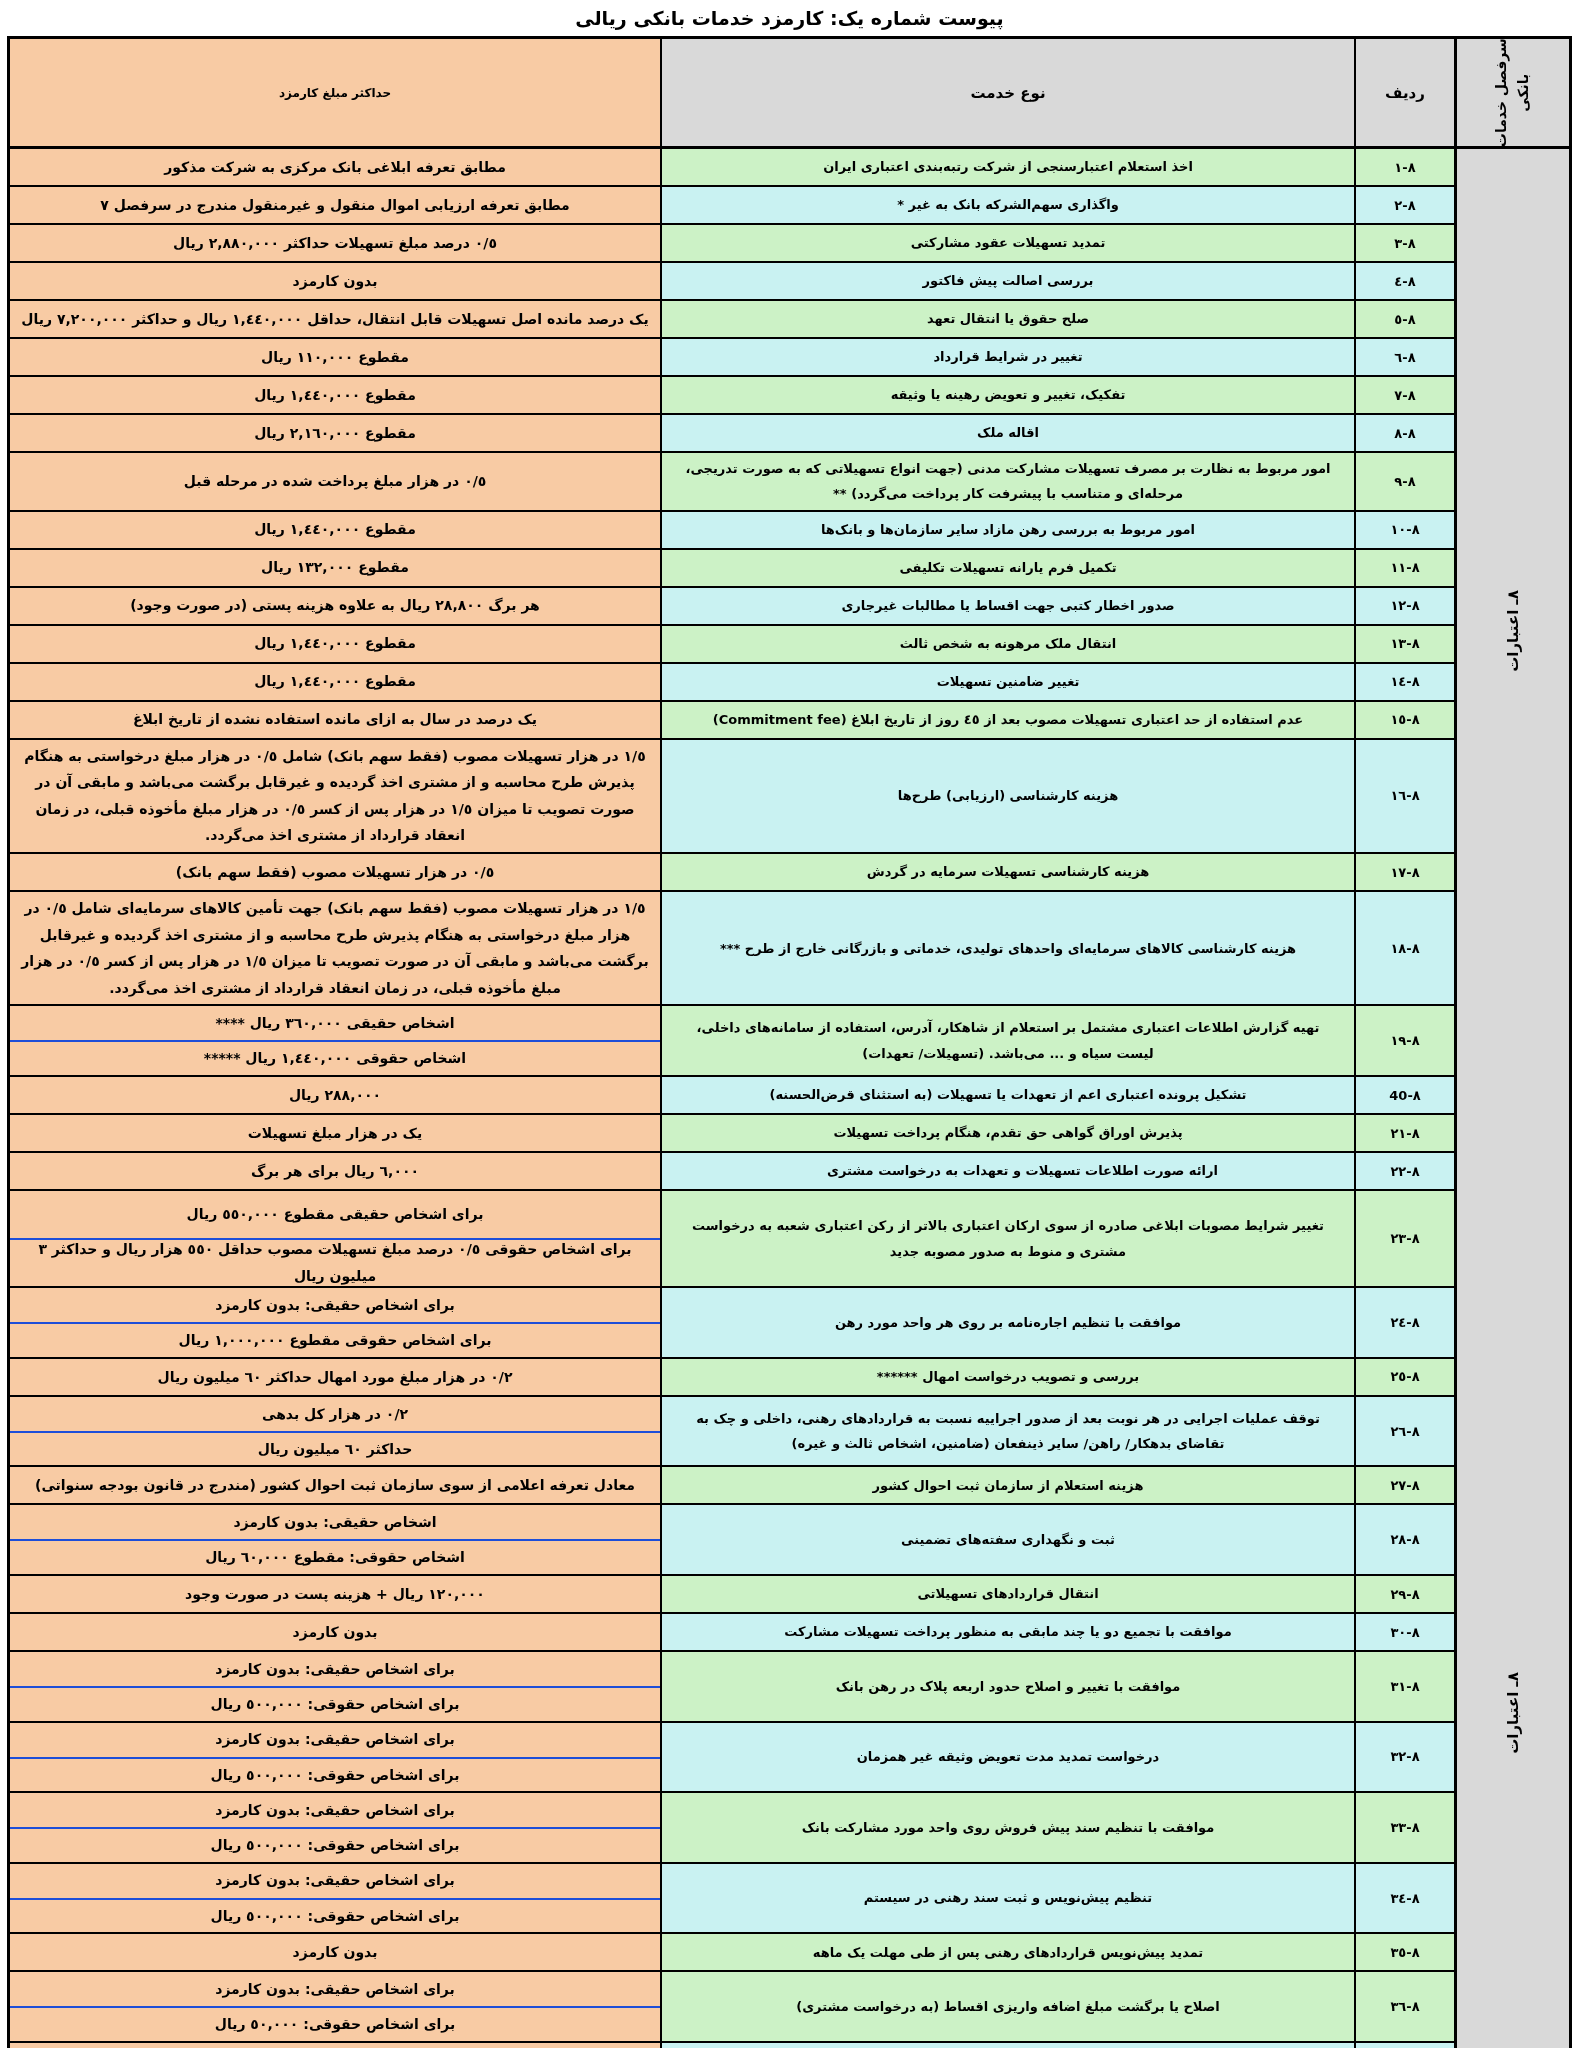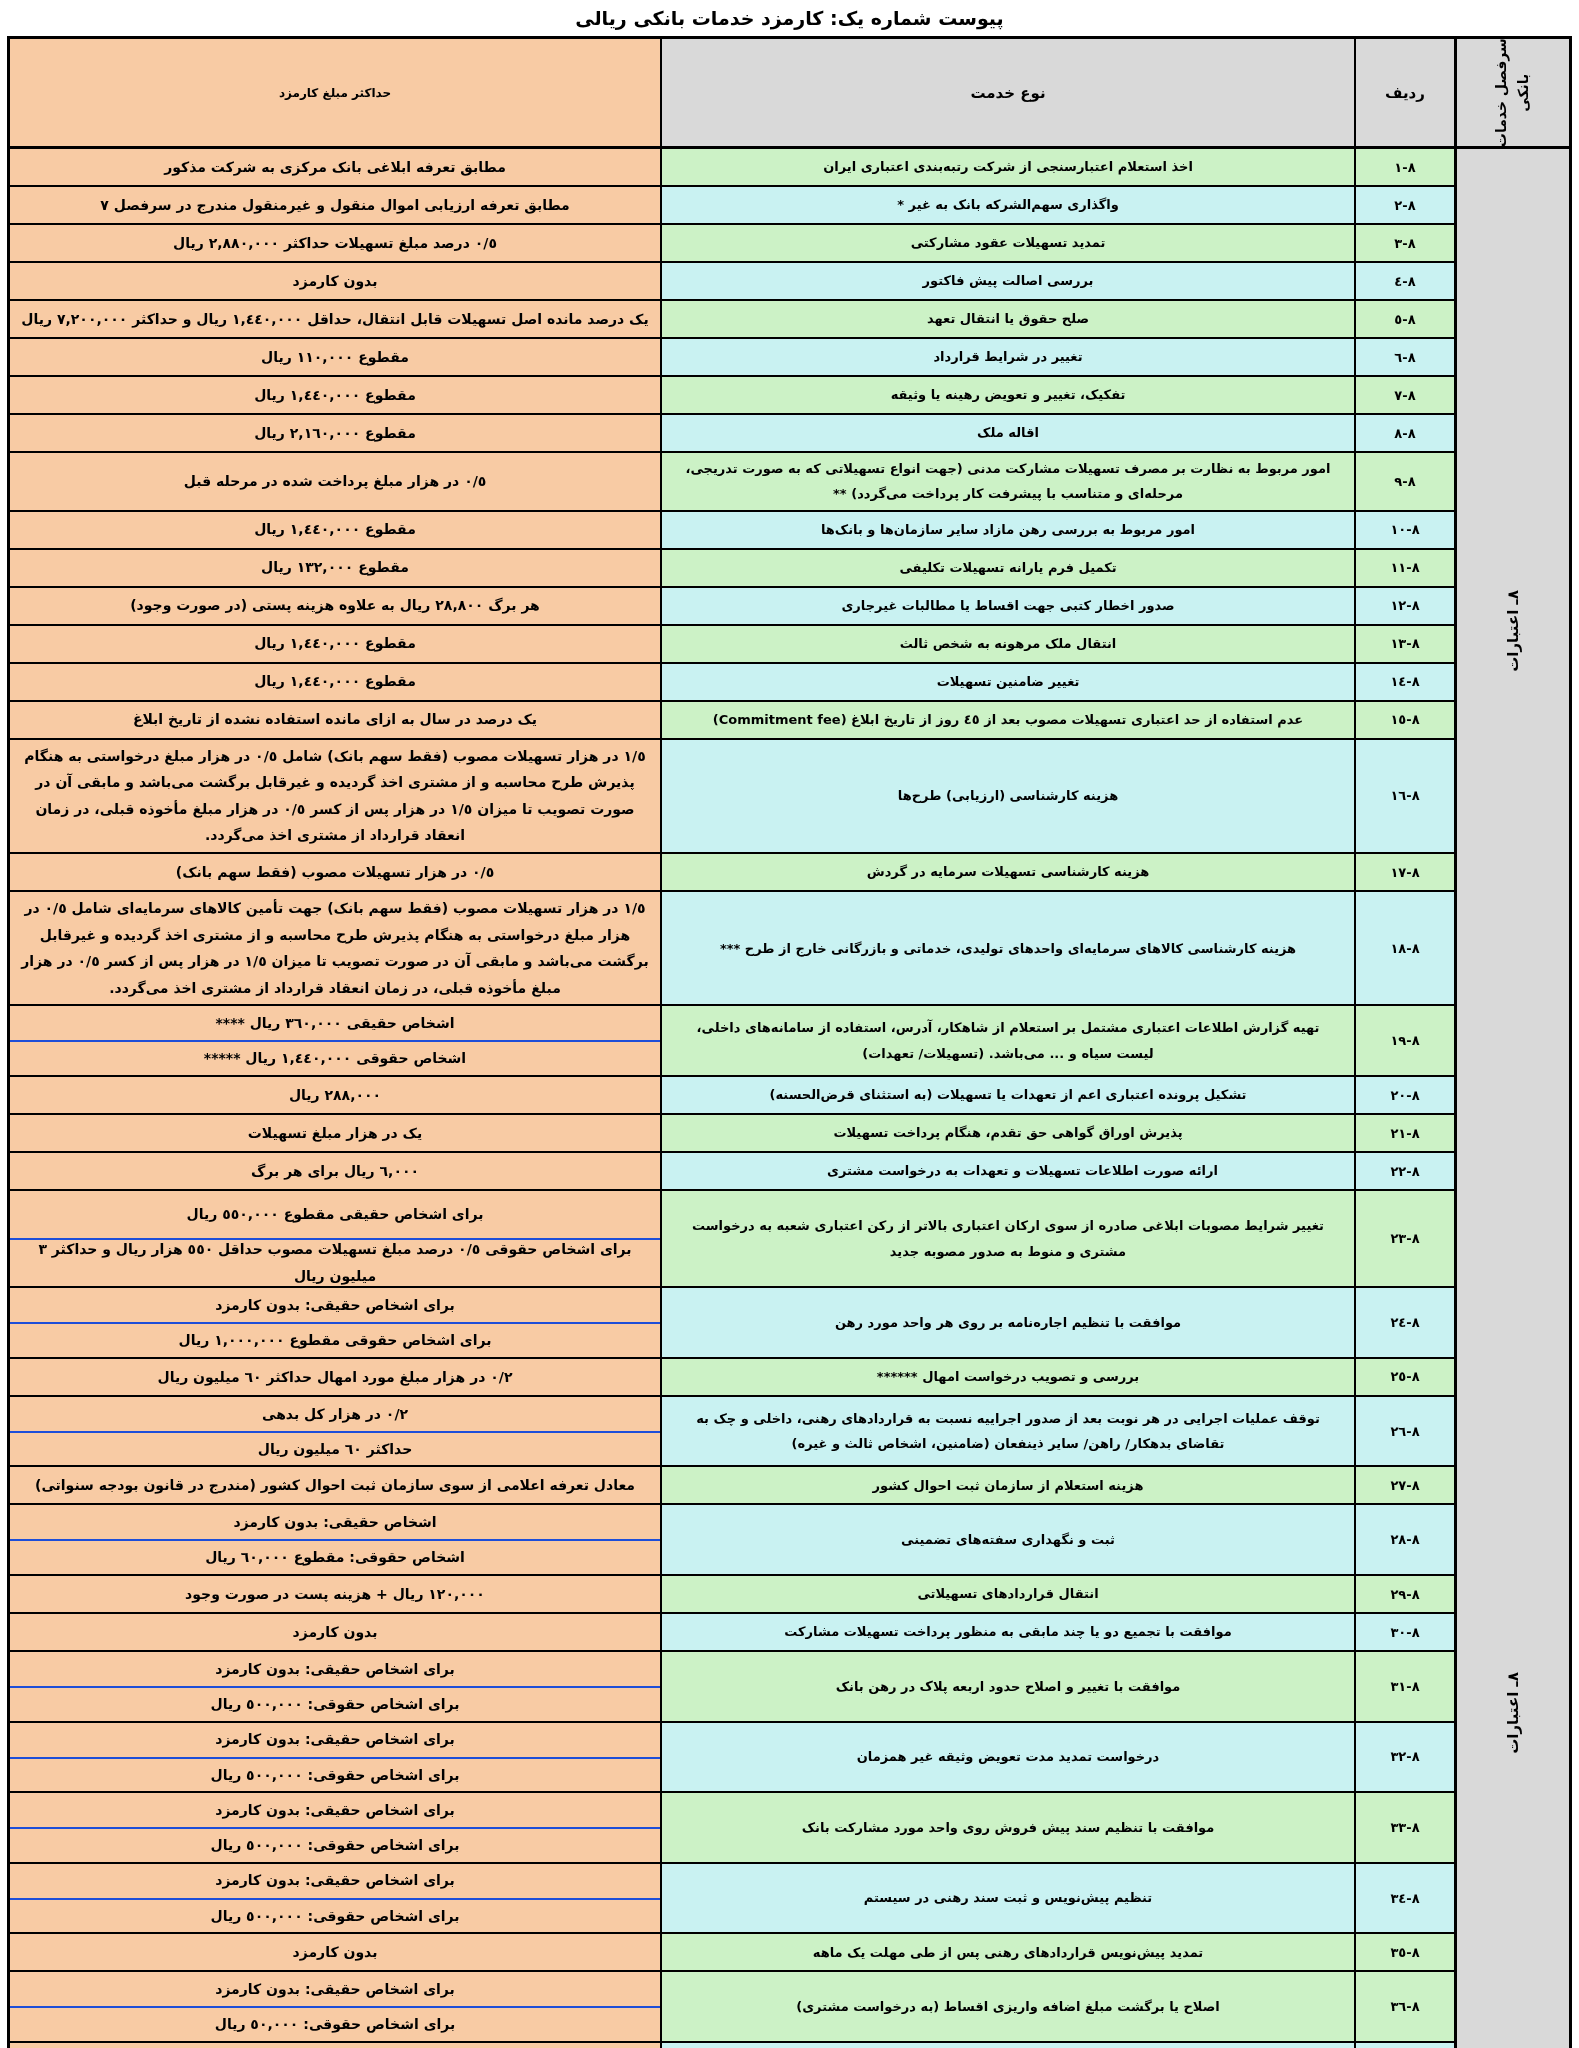--- a/index.html
+++ b/index.html
@@ -210,21 +210,21 @@
   <div class="row">
     <div class="c-radif" style="background: rgb(204, 242, 198);">٨-١٩</div>
     <div class="c-service" style="background: rgb(204, 242, 198);">تهیه گزارش اطلاعات اعتباری مشتمل بر استعلام از شاهکار، آدرس، استفاده از سامانه‌های داخلی، لیست سیاه و ... می‌باشد. (تسهیلات/ تعهدات)</div>
     <div class="c-fee">
               <div class="fee-sub">اشخاص حقیقی ٣٦٠,٠٠٠ ریال ****</div>
               <div class="fee-sub">اشخاص حقوقی ١,٤٤٠,٠٠٠ ریال *****</div>
             </div>
   </div>
 
   <div class="row">
-    <div class="c-radif" style="background: rgb(201, 242, 242);">٨-٢٠</div>
+    <div class="c-radif" style="background: rgb(201, 242, 242);">٨-40</div>
     <div class="c-service" style="background: rgb(201, 242, 242);">تشکیل پرونده اعتباری اعم از تعهدات یا تسهیلات (به استثنای قرض‌الحسنه)</div>
     <div class="c-fee">
               <div class="fee-sub">٢٨٨,٠٠٠ ریال</div>
             </div>
   </div>
 
   <div class="row">
     <div class="c-radif" style="background: rgb(204, 242, 198);">٨-٢١</div>
     <div class="c-service" style="background: rgb(204, 242, 198);">پذیرش اوراق گواهی حق تقدم، هنگام پرداخت تسهیلات</div>
     <div class="c-fee">

